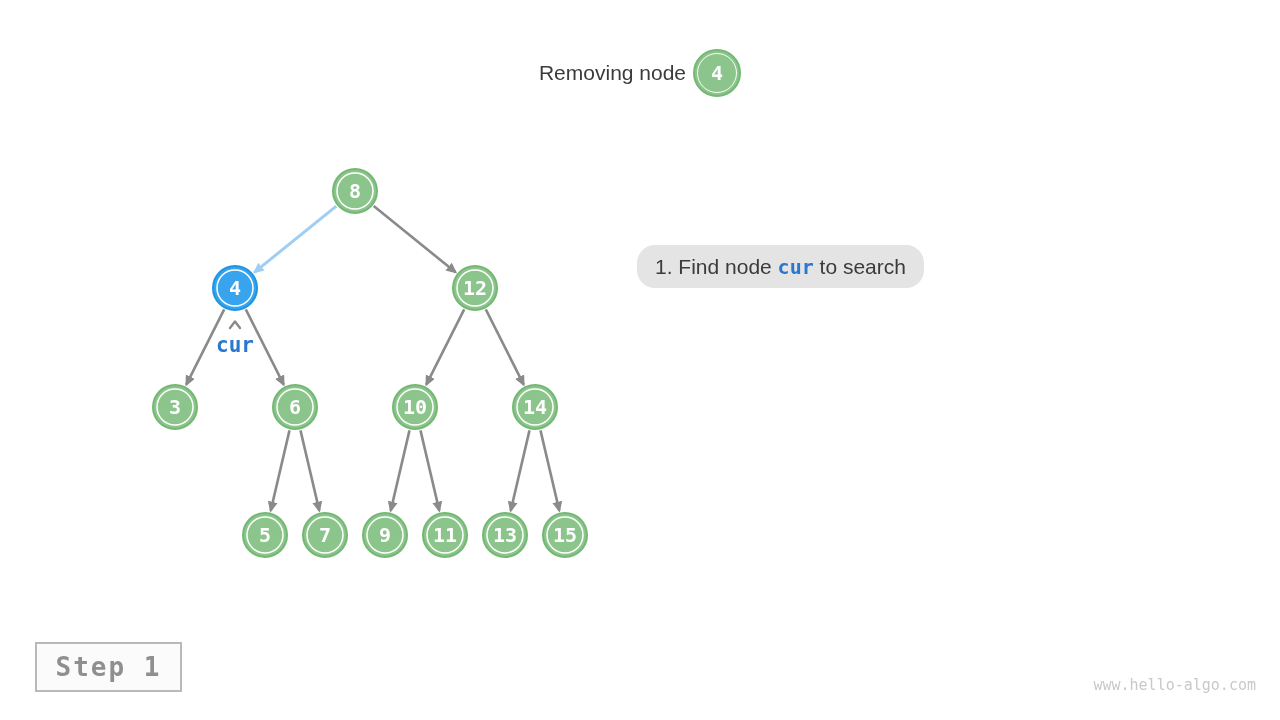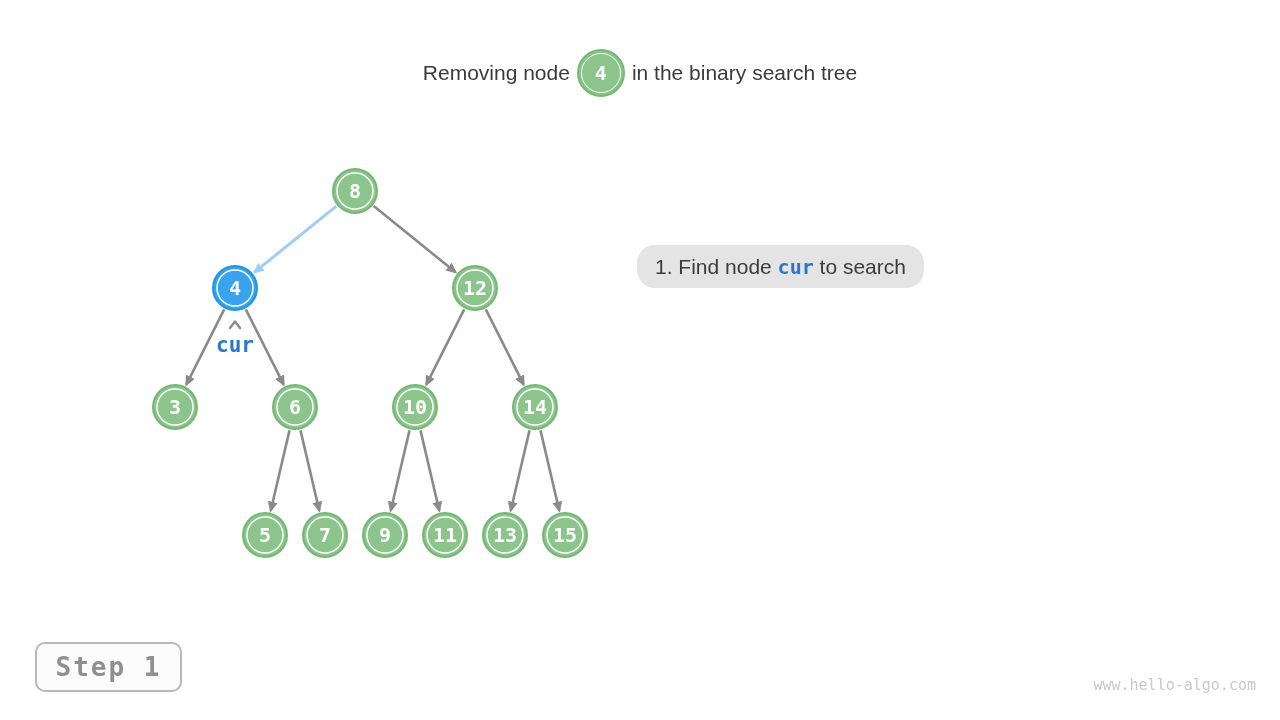--- a/index.html
+++ b/index.html
@@ -46,21 +46,21 @@
   .note-kw {
     font: bold 20px "DejaVu Sans Mono", monospace;
     color: #2878d0;
   }
 
   
   .step-badge {
     position: absolute; left: 35px; top: 642px;
     width: 147px; height: 50px; box-sizing: border-box;
     background: #fbfbfb;
-    border: 2px solid #b9b9b9; border-radius: 10px;
+    border: 2px solid #b9b9b9; border-radius: 0;
     display: flex; align-items: center; justify-content: center;
     font: bold 26px "DejaVu Sans Mono", monospace;
     color: #8f8f8f; letter-spacing: 2px;
   }
 
   
   .watermark {
     position: absolute; right: 24px; top: 676px;
     font: 15px "DejaVu Sans Mono", monospace;
     color: #c9c9c9;
@@ -87,21 +87,20 @@
   }
 </style>
 </head>
 <body>
 
 <div class="title-row">
   <span>Removing node</span>
   <span class="title-node">
     <span class="title-node-value">4</span>
   </span>
-  <span>in the binary search tree</span>
 </div>
 
 <svg class="tree" width="1280" height="720" viewBox="0 0 1280 720">
   <defs>
     <marker id="ah-gray" markerUnits="userSpaceOnUse" markerWidth="14" markerHeight="12" refX="9" refY="5" orient="auto">
       <path d="M0,0 L11,5 L0,10 Z" fill="#8a8a8a"></path>
     </marker>
     <marker id="ah-blue" markerUnits="userSpaceOnUse" markerWidth="14" markerHeight="12" refX="9" refY="5" orient="auto">
       <path d="M0,0 L11,5 L0,10 Z" fill="#9fcef5"></path>
     </marker>

